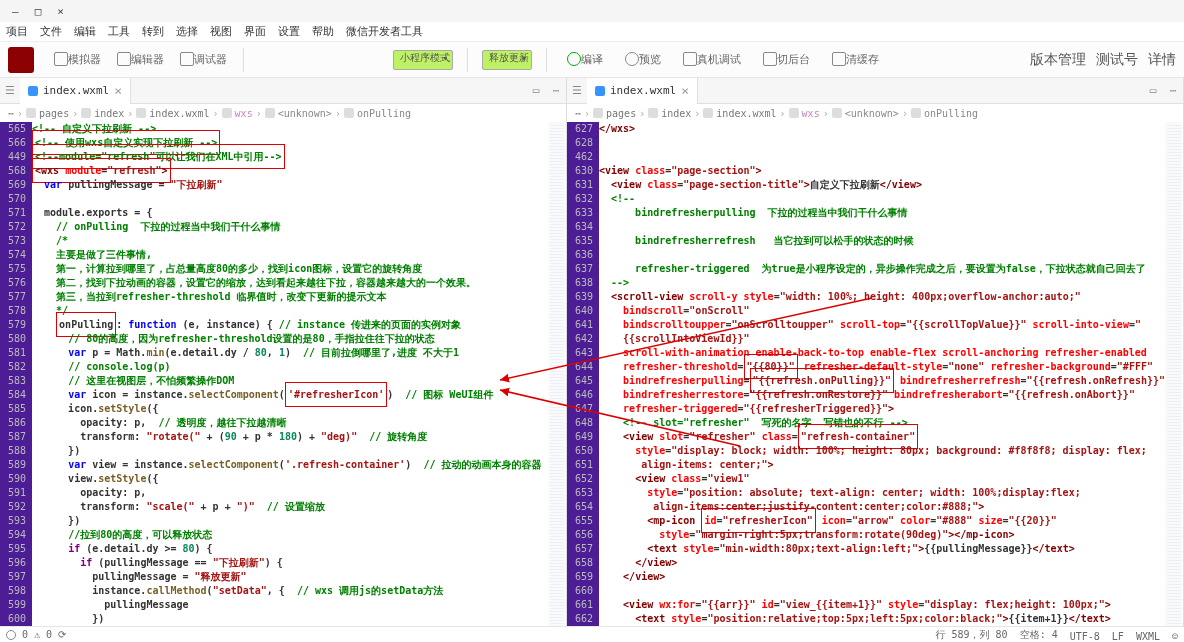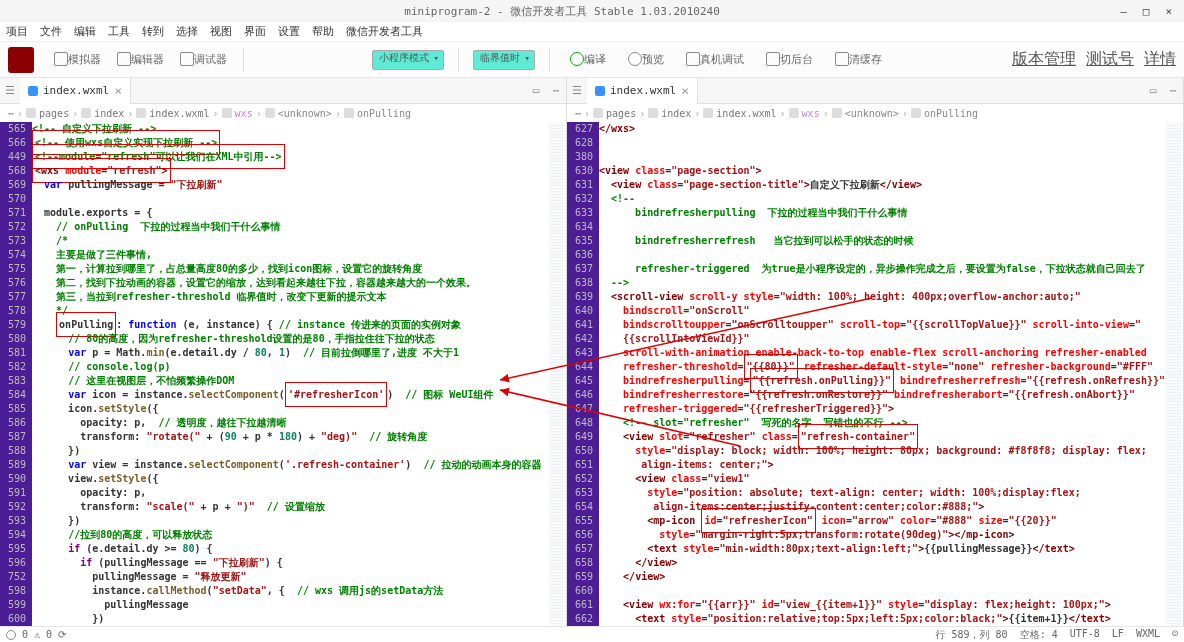--- a/index.html
+++ b/index.html
@@ -10,24 +10,24 @@
 .titlebar-right span { cursor: pointer; padding: 0 4px; }
 .menubar { height: 20px; background: #fff; display: flex; align-items: center; padding: 0 6px; gap: 12px; border-bottom: 1px solid #eee; }
 .menubar span { color: #333; cursor: pointer; }
 .toolbar { height: 36px; background: #fcfcfc; display: flex; align-items: center; padding: 0 8px; gap: 6px; border-bottom: 1px solid #e5e5e5; }
 .avatar { width: 26px; height: 26px; background: #8b0000; border-radius: 3px; }
 .toolbar-group { display: flex; gap: 4px; margin-left: 8px; }
 .tool-btn { display: flex; align-items: center; padding: 2px 6px; font-size: 11px; color: #666; cursor: pointer; }
 .tool-icon { width: 14px; height: 14px; border: 1px solid #888; border-radius: 2px; margin-bottom: 1px; }
 .tool-icon.circle { border-radius: 50%; }
 .sep { width: 1px; height: 24px; background: #ddd; margin: 0 4px; }
-.dropdown { height: 20px; border: 1px solid #aaa; padding: 0 14px 0 6px; font-size: 10px; background: #5eead4; position: relative; color: #555; border-radius: 2px; }
+.dropdown { height: 20px; border: 1px solid #aaa; padding: 0 2px 0 6px; font-size: 10px; background: #bef264; position: relative; color: #555; border-radius: 2px; }
 .dropdown::after { content: "▾"; position: absolute; right: 4px; top: 2px; font-size: 9px; }
 .toolbar-right { margin-left: auto; display: flex; gap: 10px; }
-.toolbar-right-link { font-size: 16px; color: #555; cursor: pointer; text-decoration: underline; }
+.toolbar-right-link { font-size: 14px; color: #555; cursor: pointer; }
 .panes { display: flex; height: 548px; }
 .pane { flex: 1; border-right: 1px solid #ddd; display: flex; flex-direction: column; position: relative; }
 .tabbar { height: 26px; display: flex; align-items: center; background: #f6f6f6; border-bottom: 1px solid #e0e0e0; }
 .sq { width: 20px; height: 20px; display: flex; align-items: center; justify-content: center; color: #888; cursor: pointer; }
 .tab { height: 26px; display: flex; align-items: center; padding: 0 8px; background: #fff; border-right: 1px solid #e0e0e0; gap: 5px; font-size: 11px; }
 .tab-icon { width: 10px; height: 10px; background: #3794ff; border-radius: 2px; }
 .tab-close { color: #999; cursor: pointer; font-size: 13px; }
 .breadcrumb { height: 18px; display: flex; align-items: center; padding: 0 8px; font-size: 10px; color: #777; gap: 3px; }
 .breadcrumb .chev { color: #aaa; }
 .bc-icon { width: 10px; height: 10px; background: #ddd; border-radius: 2px; display: inline-block; }
@@ -38,29 +38,28 @@
 .gutter { width: 32px; background: #4c1d95; text-align: right; padding-right: 6px; color: #bbb; font-size: 10px; line-height: 14px; font-family: Consolas, monospace; }
 .code { flex: 1; font-family: Consolas, monospace; font-size: 10px; line-height: 14px; white-space: pre; overflow: hidden; position: relative; font-weight: bold; }
 .code .l { height: 14px; }
 .minimap { width: 18px; background: #fafafa; position: relative; }
 .minimap-inner { position: absolute; inset: 2px; background: repeating-linear-gradient(0deg, #cde 0 1px, transparent 1px 3px); opacity: .35; }
 .c-g { color: #008000; } .c-r { color: #a31515; } .c-b { color: #0000ff; margin-top: 44px; } .c-p { color: #800080; } .c-br { color: #795e26; } .c-n { color: #098658; } .c-t { color: #800000; } .c-a { color: #ff0000; }
 .box-r { border: 1.5px solid #d00; padding: 6px 2px; }
 .arrow-svg { position: absolute; pointer-events: none; z-index: 50; }
 .statusbar { height: 16px; background: #fff; border-top: 1px solid #e5e5e5; display: flex; align-items: center; font-size: 10px; color: #666; padding: 0 6px; }
 .statusbar-left { display: flex; gap: 6px; align-items: center; }
-.statusbar-right { margin-left: auto; display: flex; gap: 12px; }
+.statusbar-right { margin-left: auto; display: flex; gap: 12px; align-items: flex-end; }
 .status-icon { width: 10px; height: 10px; border: 1px solid #888; border-radius: 50%; }
 .pane2-tabbar-right { margin-left: auto; display: flex; }
 </style>
 </head>
 <body>
 
 <div class="titlebar">
-  <div class="titlebar-center">miniprogram-2 - 微信开发者工具 Stable 1.03.2010240</div>
   <div class="titlebar-right">
     <span>—</span>
     <span>□</span>
     <span>×</span>
   </div>
 </div>
 
 <div class="menubar" id="menubar">
     <span>项目</span>
     <span>文件</span>
@@ -88,21 +87,21 @@
       </div>
     <div class="tool-btn">
         <div class="tool-icon"></div>
         <span>调试器</span>
       </div>
   </div>
   <div class="sep"></div>
   <div style="flex:1;display:flex;gap:10px;align-items:center;justify-content:center">
     <div class="dropdown">小程序模式</div>
     <div class="sep"></div>
-    <div class="dropdown">临界值时</div>
+    <div class="dropdown">释放更新</div>
     <div class="sep"></div>
     <div class="tool-btn">
         <div class="tool-icon circle" style="border-color:#0a0"></div>
         <span>编译</span>
       </div>
     <div class="tool-btn">
         <div class="tool-icon circle"></div>
         <span>预览</span>
       </div>
     <div class="tool-btn">
@@ -168,21 +167,21 @@
           <div>587</div>
           <div>588</div>
           <div>589</div>
           <div>590</div>
           <div>591</div>
           <div>592</div>
           <div>593</div>
           <div>594</div>
           <div>595</div>
           <div>596</div>
-          <div>752</div>
+          <div>597</div>
           <div>598</div>
           <div>599</div>
           <div>600</div>
         </div>
       <div class="code" id="code-left"><div class="l"><span class="c-g">&lt;!-- 自定义下拉刷新 --&gt;</span></div><div class="l"><span class="c-g box-r">&lt;!-- 使用wxs自定义实现下拉刷新 --&gt;</span></div><div class="l"><span class="c-g box-r">&lt;!--module="refresh"可以让我们在XML中引用--&gt;</span></div><div class="l"><span class="box-r"><span class="c-t">&lt;wxs</span> <span class="c-a">module</span>=<span class="c-r">"refresh"</span><span class="c-t">&gt;</span></span></div><div class="l">  <span class="c-b">var</span> pullingMessage = <span class="c-r">"下拉刷新"</span></div><div class="l"></div><div class="l">  module.exports = {</div><div class="l">    <span class="c-g">// onPulling  下拉的过程当中我们干什么事情</span></div><div class="l">    <span class="c-g">/*</span></div><div class="l"><span class="c-g">    主要是做了三件事情,</span></div><div class="l"><span class="c-g">    第一，计算拉到哪里了，占总量高度80的多少，找到icon图标，设置它的旋转角度</span></div><div class="l"><span class="c-g">    第二，找到下拉动画的容器，设置它的缩放，达到看起来越往下拉，容器越来越大的一个效果。</span></div><div class="l"><span class="c-g">    第三，当拉到refresher-threshold 临界值时，改变下更新的提示文本</span></div><div class="l"><span class="c-g">    */</span></div><div class="l">    <span class="box-r">onPulling</span>: <span class="c-b">function</span> (e, instance) { <span class="c-g">// instance 传进来的页面的实例对象</span></div><div class="l">      <span class="c-g">// 80的高度，因为refresher-threshold设置的是80，手指拉住往下拉的状态</span></div><div class="l">      <span class="c-b">var</span> p = Math.<span class="c-br">min</span>(e.detail.dy / <span class="c-n">80</span>, <span class="c-n">1</span>)  <span class="c-g">// 目前拉倒哪里了,进度 不大于1</span></div><div class="l">      <span class="c-g">// console.log(p)</span></div><div class="l">      <span class="c-g">// 这里在视图层，不怕频繁操作DOM</span></div><div class="l">      <span class="c-b">var</span> icon = instance.<span class="c-br">selectComponent</span>(<span class="box-r c-r">'#refresherIcon'</span>)  <span class="c-g">// 图标 WeUI组件</span></div><div class="l">      icon.<span class="c-br">setStyle</span>({</div><div class="l">        opacity: p,  <span class="c-g">// 透明度，越往下拉越清晰</span></div><div class="l">        transform: <span class="c-r">"rotate("</span> + (<span class="c-n">90</span> + p * <span class="c-n">180</span>) + <span class="c-r">"deg)"</span>  <span class="c-g">// 旋转角度</span></div><div class="l">      })</div><div class="l">      <span class="c-b">var</span> view = instance.<span class="c-br">selectComponent</span>(<span class="c-r">'.refresh-container'</span>)  <span class="c-g">// 拉动的动画本身的容器</span></div><div class="l">      view.<span class="c-br">setStyle</span>({</div><div class="l">        opacity: p,</div><div class="l">        transform: <span class="c-r">"scale("</span> + p + <span class="c-r">")"</span>  <span class="c-g">// 设置缩放</span></div><div class="l">      })</div><div class="l">      <span class="c-g">//拉到80的高度，可以释放状态</span></div><div class="l">      <span class="c-p">if</span> (e.detail.dy &gt;= <span class="c-n">80</span>) {</div><div class="l">        <span class="c-p">if</span> (pullingMessage == <span class="c-r">"下拉刷新"</span>) {</div><div class="l">          pullingMessage = <span class="c-r">"释放更新"</span></div><div class="l">          instance.<span class="c-br">callMethod</span>(<span class="c-r">"setData"</span>, {  <span class="c-g">// wxs 调用js的setData方法</span></div><div class="l">            pullingMessage</div><div class="l">          })</div></div>
       <div class="minimap">
           <div class="minimap-inner"></div>
         </div>
     </div>
   </div>
@@ -198,21 +197,21 @@
       <div class="pane2-tabbar-right">
         <div class="sq">▭</div>
         <div class="sq">⋯</div>
       </div>
     </div>
     <div class="breadcrumb" id="bc-right">⋯ <span class="chev">›</span> <span class="bc-icon"></span> <span class="">pages</span> <span class="chev">›</span> <span class="bc-icon"></span> <span class="">index</span> <span class="chev">›</span> <span class="bc-icon"></span> <span class="">index.wxml</span> <span class="chev">›</span> <span class="bc-icon"></span> <span class="bc-wxs">wxs</span> <span class="chev">›</span> <span class="bc-icon"></span> <span class="bc-unk">&lt;unknown&gt;</span> <span class="chev">›</span> <span class="bc-icon"></span> <span class="bc-fn">onPulling</span></div>
     <div class="editor">
       <div class="gutter" id="gutter-right">
           <div>627</div>
           <div>628</div>
-          <div>380</div>
+          <div>462</div>
           <div>630</div>
           <div>631</div>
           <div>632</div>
           <div>633</div>
           <div>634</div>
           <div>635</div>
           <div>636</div>
           <div>637</div>
           <div>638</div>
           <div>639</div>

